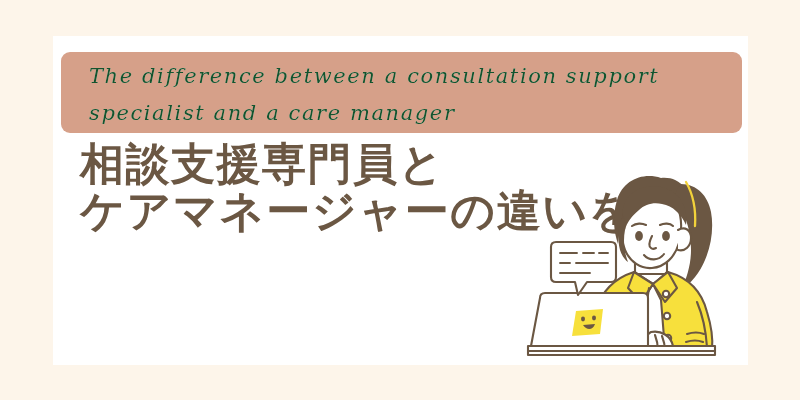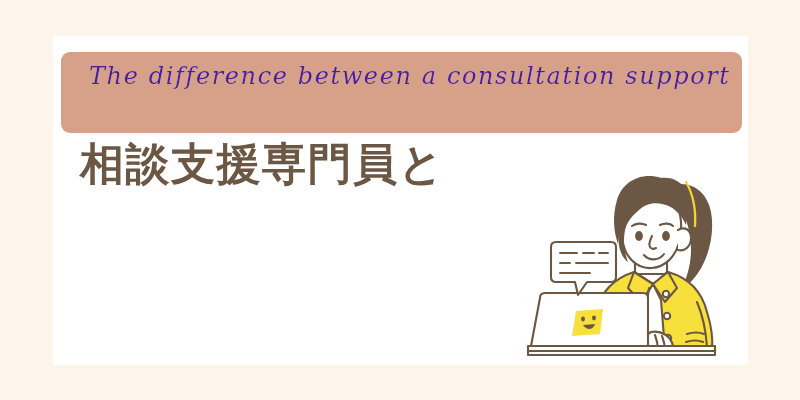--- a/index.html
+++ b/index.html
@@ -26,25 +26,25 @@
   .banner{
     position:absolute;
     left:61px;top:52px;
     width:681px;height:81px;
     background:#D6A089;
     border-radius:9px;
     box-sizing:border-box;
     padding:6px 0 0 28px;
   }
   .banner-line{
-    color:#4c1d95;
+    color:#14532d;
     font-family:"DejaVu Serif",serif;
     font-style:italic;
     font-weight:400;
-    font-size:24px;
+    font-size:21px;
     letter-spacing:1.6px;
     line-height:37px;
     white-space:nowrap;
     text-shadow:0 0 .4px #FDF3EC;
   }
   
   .headline{
     position:absolute;
     left:80px;top:140px;
     color:#6B5743;
@@ -67,24 +67,26 @@
 </style>
 </head>
 <body>
 
 <div id="stage">
 
   <div class="card"></div>
 
   <div class="banner">
     <div class="banner-line">The difference between a consultation support</div>
+    <div class="banner-line">specialist and a care manager</div>
   </div>
 
   <div class="headline">
     <div>相談支援専門員と</div>
+    <div>ケアマネージャーの違いを</div>
   </div>
 
   <div class="illo">
     <svg viewBox="0 0 250 205" xmlns="http://www.w3.org/2000/svg">
       <g fill="none" stroke="#6B5743" stroke-width="2.1" stroke-linecap="round" stroke-linejoin="round">
 
         <path fill="#6B5743" stroke="none" d="M146 18
                  C128 12 108 20 102 40
                  C97 57 99 72 103 84
                  C104 70 108 58 116 50

